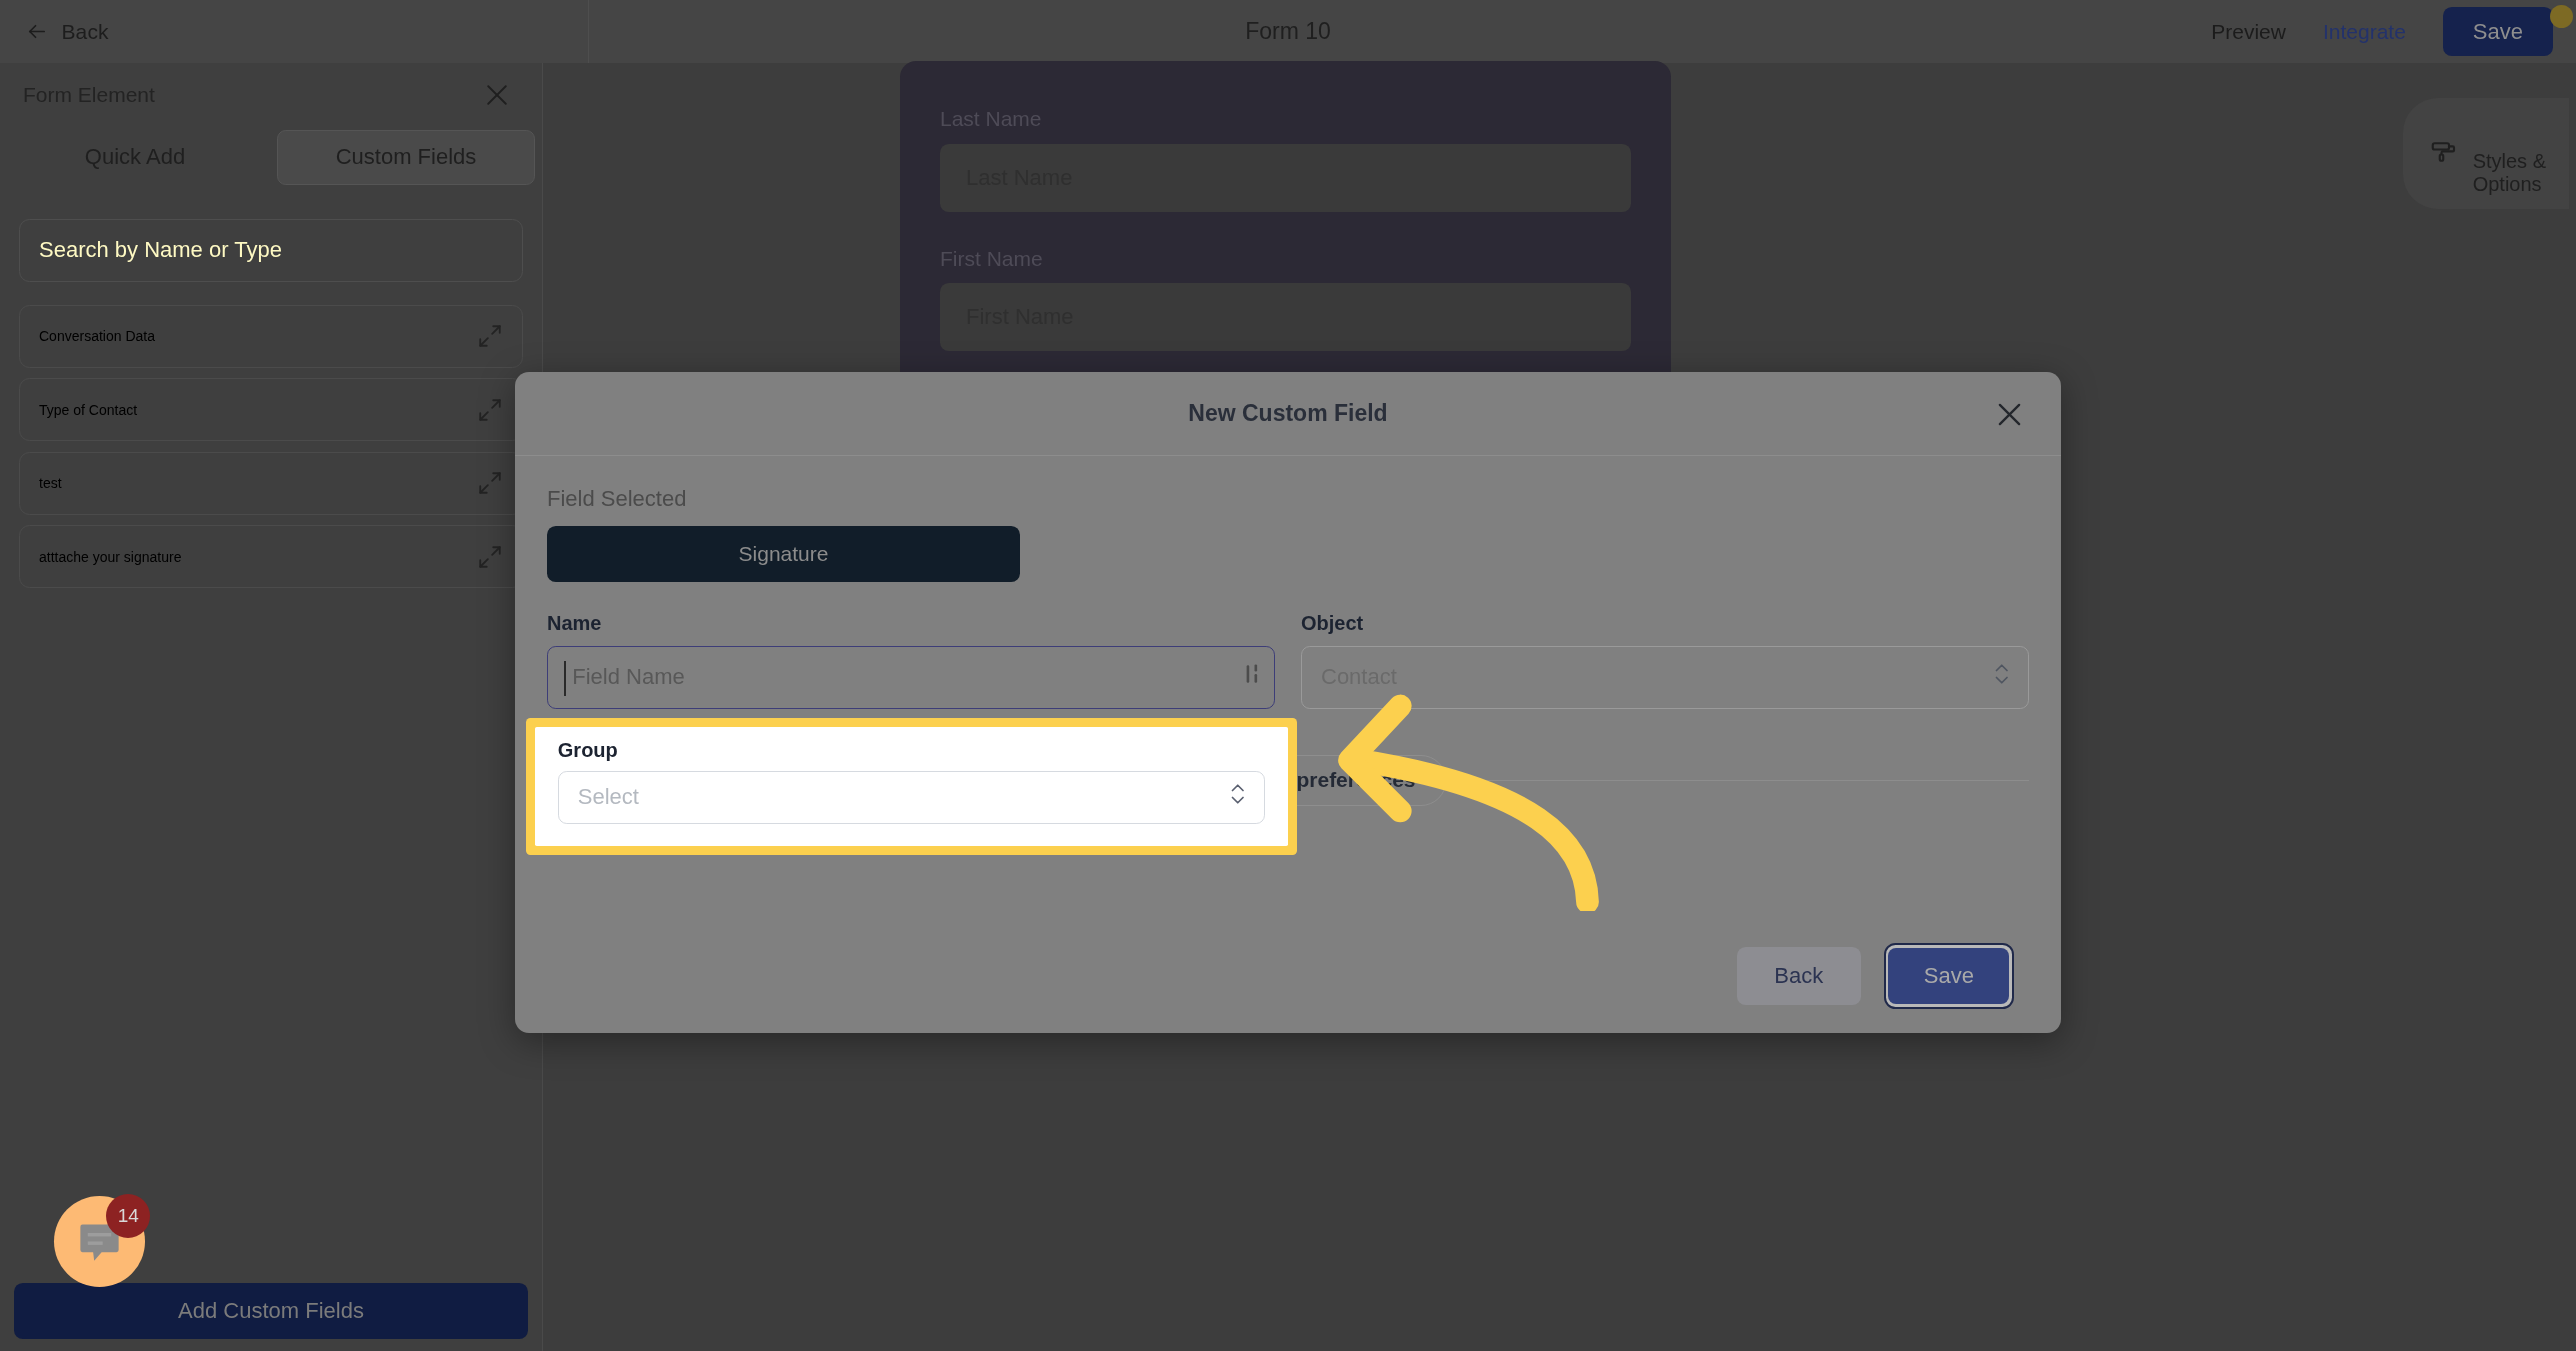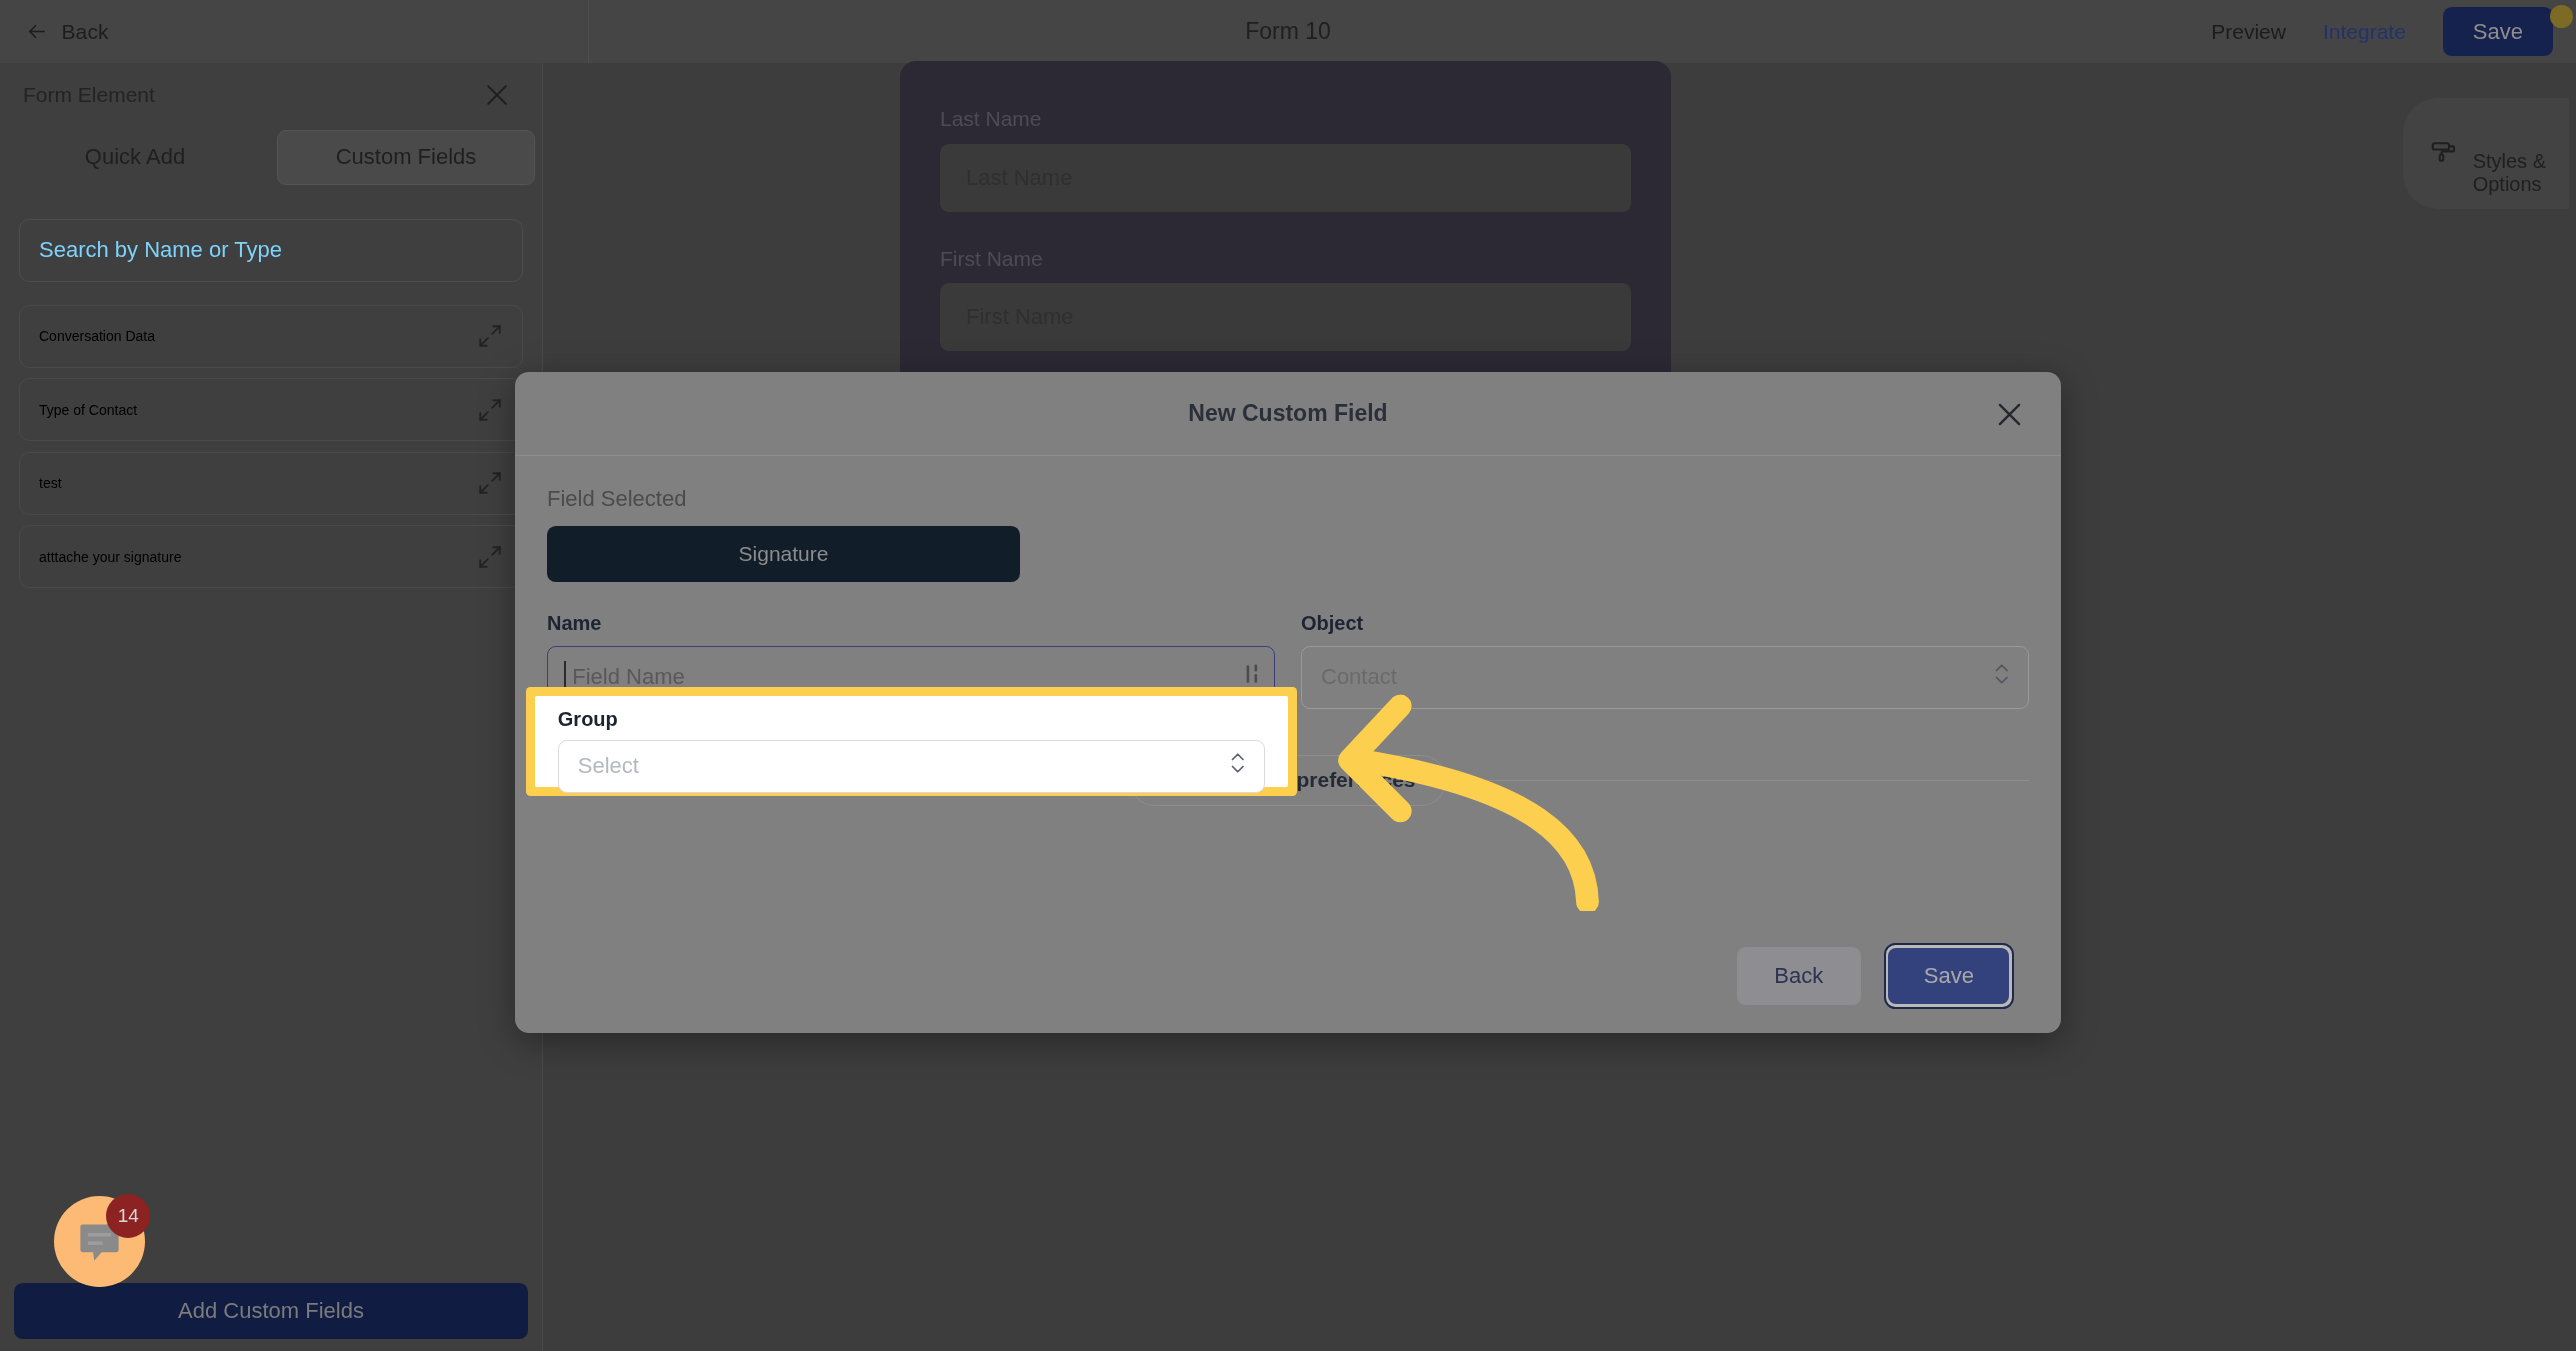--- a/index.html
+++ b/index.html
@@ -66,21 +66,21 @@
   .tab {
     flex: 1; display: flex; align-items: center; justify-content: center;
     font-size: 22px; color: #1f1f1f; border-radius: 8.8px;
     margin: 3.5px 7px; background: transparent;
   }
   .tab.active { background: #4a4a4a; border: 0.9px solid #555; }
   .sp-body { padding: 24.5px 19px 0 19px; }
   .search-box {
     height: 63px; border: 0.9px solid #4e4e4e; border-radius: 10.5px;
     display: flex; align-items: center; padding: 0 19px;
-    font-size: 22px; color: #7dd3fc; margin-bottom: 23px;
+    font-size: 22px; color: #fef9c3; margin-bottom: 23px;
   }
   .field-item {
     height: 63px; border: 0.9px solid #4b4b4b; border-radius: 10.5px;
     display: flex; align-items: center; justify-content: space-between;
     padding: 0 19px; margin-bottom: 10.5px;
   }
   .expand-icon { width: 26px; height: 26px; opacity: .85; }
 
   .add-cf-btn {
     position: absolute; left: 14px; right: 14px; bottom: 12.3px;
@@ -186,21 +186,21 @@
   .btn-save-wrap {
     border: 2.6px solid #20294a; border-radius: 11.4px; padding: 2.6px; background: #b9b9b9;
   }
   .btn-save {
     width: 121px; height: 56px; border-radius: 8px; background: #33427d;
     border: none; font-size: 22px; color: #a9a9a9; font-family: inherit;
   }
 
   
   .group-highlight {
-    position: absolute; left: 526px; top: 687px; width: 771px; height: 109px;
+    position: absolute; left: 526px; top: 718px; width: 771px; height: 137px;
     background: #fcd04e; border-radius: 4.4px; padding: 8.8px 8.8px;
   }
   .gh-inner {
     width: 100%; height: 100%; background: #ffffff; border-radius: 1.8px;
     padding: 12.3px 23px 0 23px;
   }
   .gh-label { font-size: 20px; color: #1c2331; font-weight: bold; margin-bottom: 8.8px; }
   .gh-input {
     height: 53px; border: 0.9px solid #d6dae0; border-radius: 8.8px;
     display: flex; align-items: center; padding: 0 19px;

